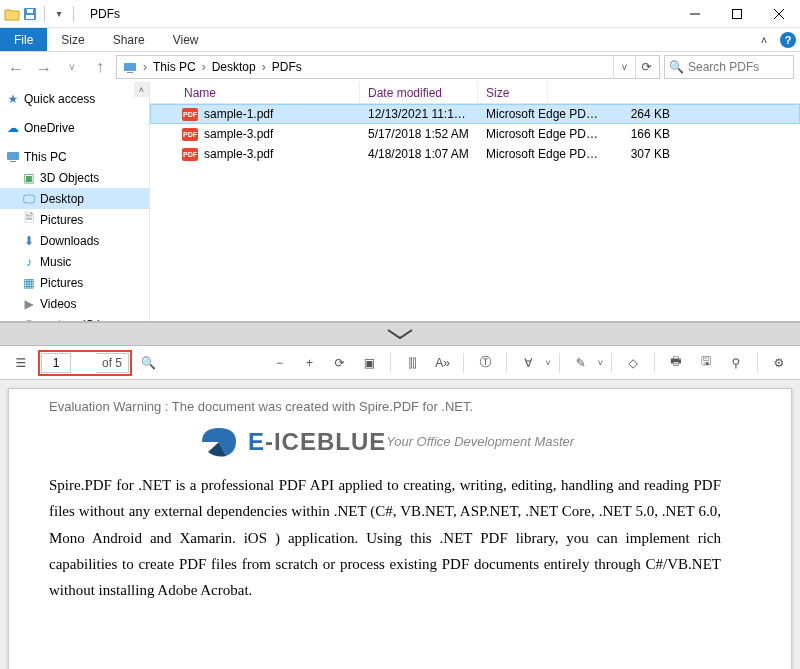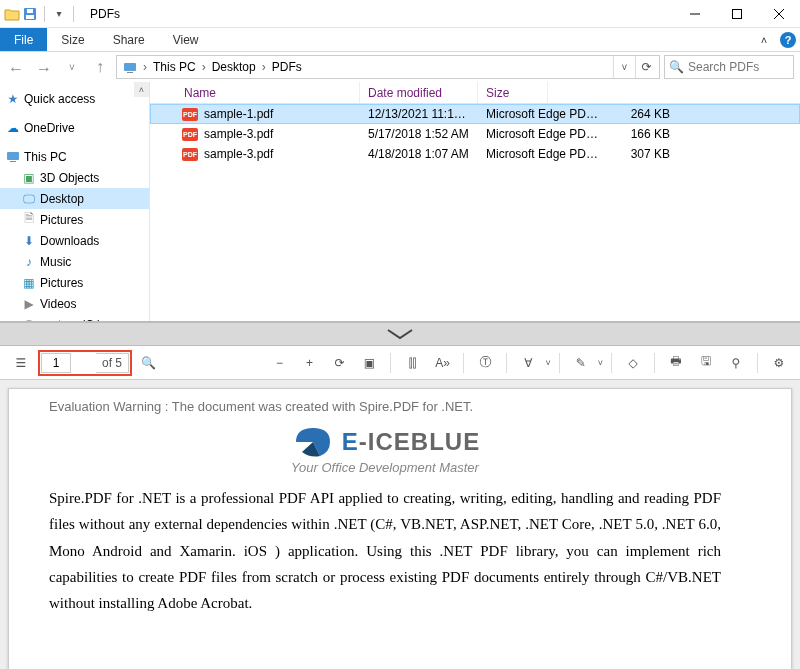--- a/index.html
+++ b/index.html
@@ -60,21 +60,21 @@
 .pdfbar .divider{width:1px;height:20px;background:#ddd;margin:0 4px;}
 .pagebox { border:2px solid #e8452c; padding:1px; display:flex; align-items:center; }
 .pagebox input { width:30px; border:1px solid #ccc; text-align:center; font-size:12px; height:20px; }
 .pagebox .of { padding:0 6px; border:1px solid #ccc; border-left:none; height:20px; display:flex;align-items:center;margin-left:25px;}
 .pdfbar .gap{flex:1}
 
 
 .pdfview { flex:1; background:#eee; padding:8px; overflow:auto;}
 .pdfpage { background:#fff; border:1px solid #ccc; box-shadow:0 1px 3px rgba(0,0,0,.2); min-height:310px; padding:10px 70px 10px 40px; }
 .warnline { color:#737373; font-size:13px; margin-bottom:8px; }
-.logo { display:flex; flex-direction:column; align-items:center; margin:8px auto 10px; }
+.logo { display:flex; flex-direction:row; align-items:center; margin:8px auto 10px;justify-content:center; }
 .logo .brand { display:flex; align-items:center; gap:6px;}
 .logo .brand .name { font-size:24px; font-weight:bold; letter-spacing:1px;}
 .logo .brand .name .e{color:#2b6fb3}.logo .brand .name .rest{color:#666}
 .logo .tag { font-style:italic; color:#888; font-size:13px; margin-top:-2px;}
 .bodytext { font-family:"Times New Roman",serif; font-size:15px; line-height:1.75; text-align:justify; color:#000;}
 svg{display:block}
 </style>
 </head>
 <body>
 

